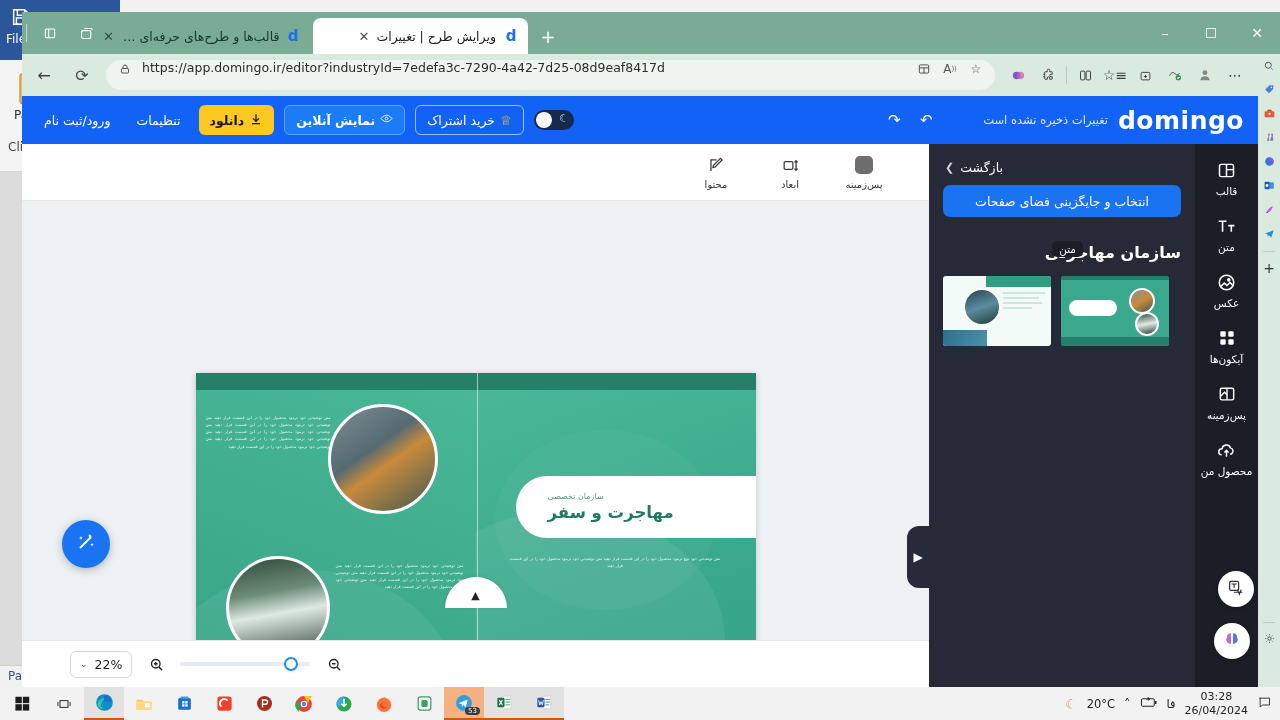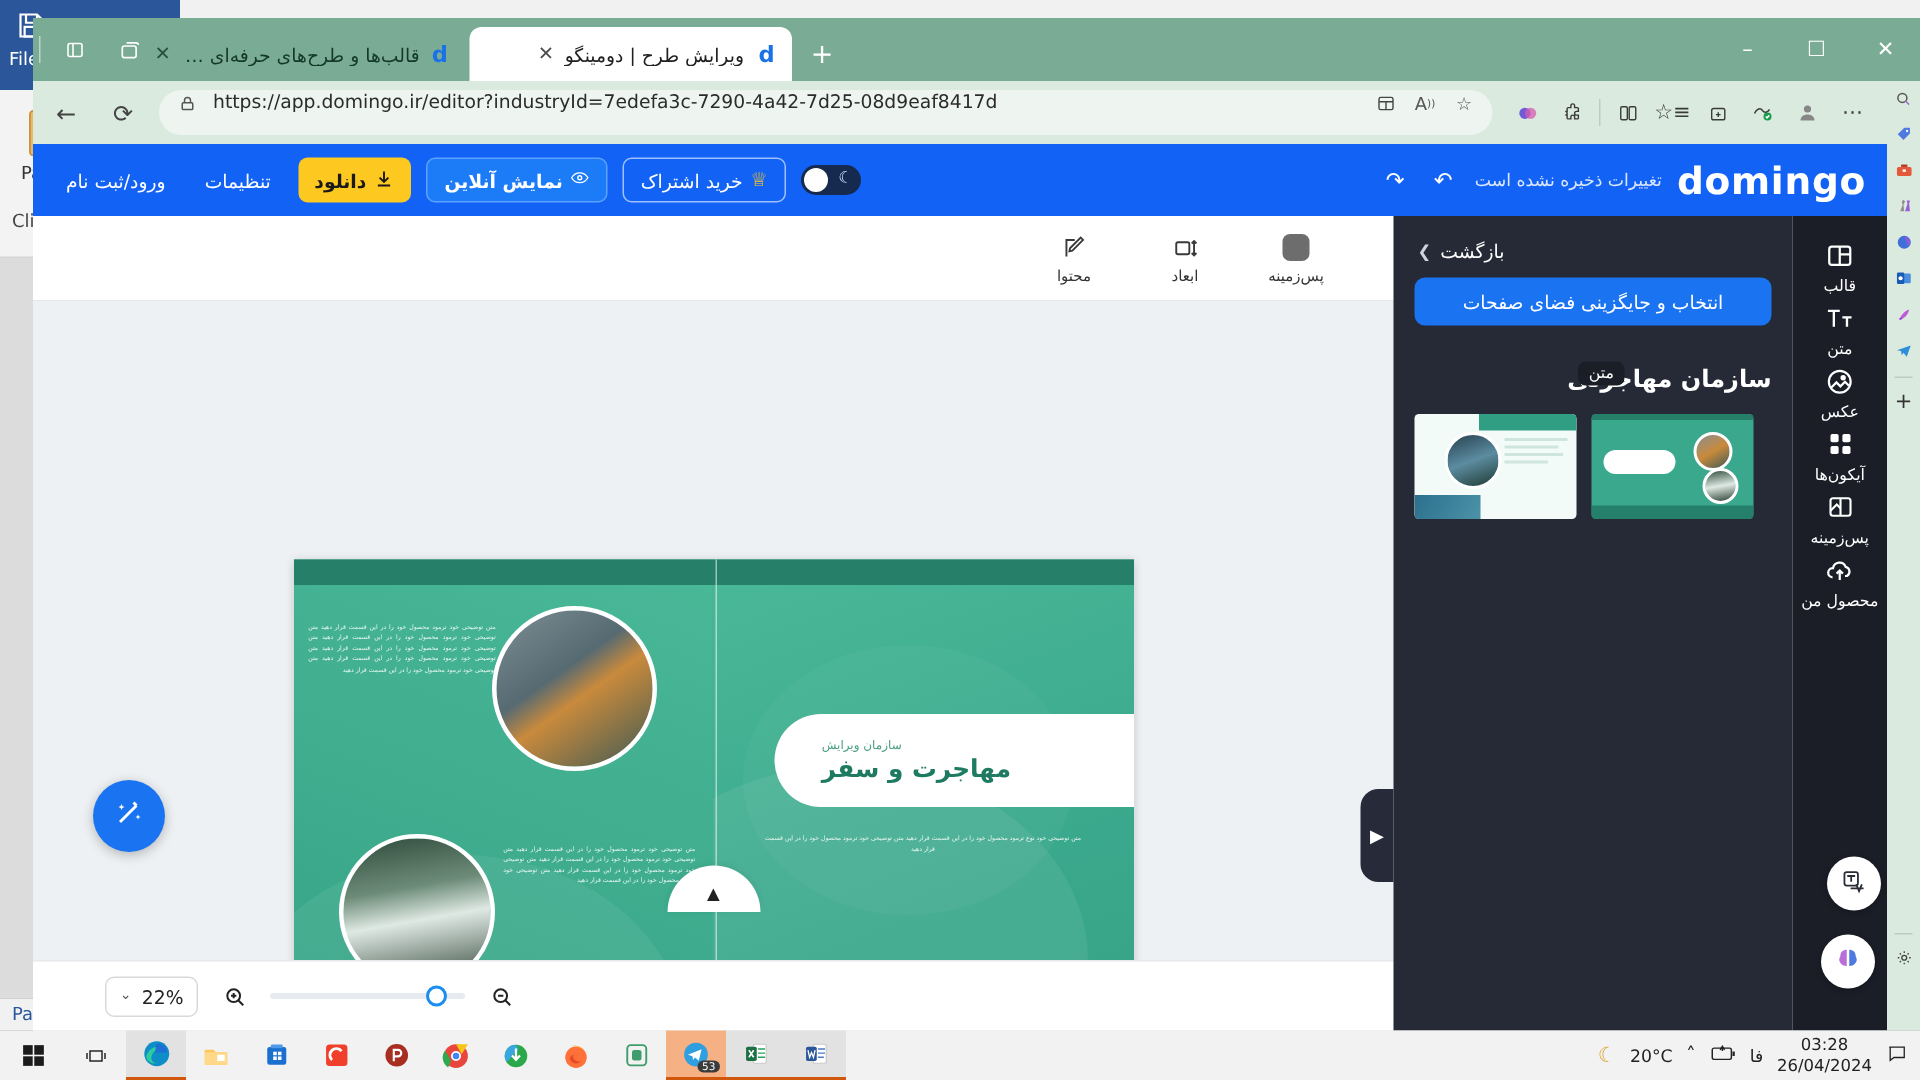--- a/index.html
+++ b/index.html
@@ -47,21 +47,21 @@
   .urlbox { flex: 1; height: 30px; margin: 0 8px; background: #eef5f0; border-radius: 15px; display: flex; align-items: flex-start; padding: 0 10px; gap: 8px; }
   .url-text { font-size: 12.5px; color: #2b2b2b; flex: 1; white-space: nowrap; overflow: hidden; }
   .url-icon { width: 18px; height: 18px; display: flex; align-items: center; justify-content: center; color: #555; font-size: 12px; }
   .tb-icon { width: 30px; height: 30px; display: flex; align-items: center; justify-content: center; font-size: 14px; color: #3a3a3a; }
   .tb-sep { width: 1px; height: 18px; background: #b9cfc0; margin: 0 3px; }
 
   
   .app { position: absolute; left: 0; top: 84px; right: 22px; height: 591px; background: #fff; direction: rtl; }
   .appbar { position: absolute; left: 0; right: 0; top: 0; height: 48px; background: #1263f5; display: flex; align-items: center; padding: 0 14px; gap: 10px; }
   .logo { font-size: 25px; font-weight: 700; color: #fff; letter-spacing: .5px; font-family: "DejaVu Sans", sans-serif; }
-  .unsaved { font-size: 11.5px; color: #dbe6ff; }
+  .unsaved { font-size: 11.5px; color: #dbe6ff; margin-left: 36px; }
   .hist-btn { width: 22px; height: 22px; display: flex; align-items: center; justify-content: center; color: #fff; font-size: 15px; }
   .appbar-spacer { flex: 1; }
   .ab-link { color: #fff; font-size: 12.5px; padding: 0 8px; }
   .ab-download { background: #fdc820; color: #1a1a1a; border-radius: 6px; height: 30px; display: flex; align-items: center; gap: 5px; padding: 0 11px; font-size: 12.5px; font-weight: bold; }
   .ab-preview { background: #1c7cf7; border: 1px solid #5ea2ff; color: #fff; border-radius: 6px; height: 30px; display: flex; align-items: center; gap: 5px; padding: 0 11px; font-size: 12.5px; font-weight: bold; }
   .ab-sub { background: transparent; border: 1px solid #9dc0ff; color: #fff; border-radius: 6px; height: 30px; display: flex; align-items: center; gap: 5px; padding: 0 11px; font-size: 12.5px; }
   .crown { color: #fdc820; font-size: 13px; }
   .theme-toggle { width: 40px; height: 20px; border-radius: 12px; background: #16294f; position: relative; }
   .theme-knob { position: absolute; left: 2px; top: 2px; width: 16px; height: 16px; border-radius: 50%; background: #fff; }
   .theme-moon { position: absolute; right: 5px; top: 2px; font-size: 11px; color: #cfe0ff; }
@@ -122,21 +122,21 @@
   .t1-lines { position: absolute; right: 6px; top: 16px; width: 42px; }
   .t1-line { height: 2px; background: #cfe6dd; margin-bottom: 3px; }
   .t1-foot { position: absolute; left: 0; bottom: 0; width: 44px; height: 16px; background: linear-gradient(120deg,#2b6f8e,#4c93a8); }
   .t2-card { position: absolute; left: 8px; top: 24px; width: 48px; height: 16px; background: #fff; border-radius: 9px; }
   .t2-c1 { position: absolute; right: 14px; top: 12px; width: 26px; height: 26px; border-radius: 50%; background: linear-gradient(150deg,#8a8f94,#c98a3c,#3d5a55); border: 2px solid #fff; }
   .t2-c2 { position: absolute; right: 10px; bottom: 10px; width: 24px; height: 24px; border-radius: 50%; background: linear-gradient(170deg,#33503f,#dfe9e4,#2b3f33); border: 2px solid #fff; }
   .t2-top { position: absolute; left: 0; right: 0; top: 0; height: 4px; background: #268069; }
   .t2-bot { position: absolute; left: 0; right: 0; bottom: 0; height: 9px; background: #24806a; }
 
   
-  .rail { position: absolute; right: 0; top: 0; width: 63px; bottom: 0; background: #1b1e27; display: flex; flex-direction: column; align-items: center; padding-top: 14px; gap: 3px; text-align: right; }
+  .rail { position: absolute; right: 0; top: 0; width: 63px; bottom: 0; background: #1b1e27; display: flex; flex-direction: column; align-items: center; padding-top: 14px; gap: 17px; text-align: right; }
   .rail-item { width: 56px; display: flex; flex-direction: column; align-items: center; gap: 3px; }
   .rail-ico { height: 24px; display: flex; align-items: center; justify-content: center; color: #fff; }
   .rail-lbl { font-size: 10.5px; color: #fff; }
   .rail-float { position: absolute; right: 4px; bottom: 80px; width: 36px; height: 36px; border-radius: 50%; background: #fff; display: flex; align-items: center; justify-content: center; box-shadow: 0 1px 4px rgba(0,0,0,.3); }
   .rail-float2 { position: absolute; right: 8px; bottom: 28px; width: 36px; height: 36px; border-radius: 50%; background: #fff; display: flex; align-items: center; justify-content: center; font-size: 17px; box-shadow: 0 1px 4px rgba(0,0,0,.3); }
 
   
   .edge-rail { position: absolute; right: 0; top: 42px; width: 22px; bottom: 0; background: #dbeadf; display: flex; flex-direction: column; align-items: center; padding-top: 6px; gap: 9px; }
   .er-ico { font-size: 11px; line-height: 1; }
   .er-div { width: 12px; height: 1px; background: #b8cfbf; }
@@ -207,21 +207,21 @@
       </div>
 
       <div class="tabs" style="left:72px;">
         <div class="tab inactive" style="width:215px;direction:rtl;">
           <span class="tab-fav">d</span>
           <span class="tab-title">قالب‌ها و طرح‌های حرفه‌ای و رایگان</span>
           <span class="tab-x">✕</span>
         </div>
         <div class="tab active" style="width:215px;direction:rtl;margin-left:4px;">
           <span class="tab-fav">d</span>
-          <span class="tab-title">ویرایش طرح | دومینگو</span>
+          <span class="tab-title">ویرایش طرح | تغییرات</span>
           <span class="tab-x">✕</span>
         </div>
         <div class="newtab">+</div>
       </div>
 
       <div class="win-ctrl win-min">–</div>
       <div class="win-ctrl win-max">☐</div>
       <div class="win-ctrl win-close">✕</div>
     </div>
 
@@ -423,21 +423,21 @@
 
         <div class="canvas-area">
           <div class="page-wrap">
             <div class="page">
               <div class="page-top-band"></div>
 
               <div class="panel-right">
                 <div class="swoosh" style="left:-70px;top:120px;width:320px;height:260px;"></div>
                 <div class="swoosh" style="left:20px;top:40px;width:220px;height:180px;opacity:.5;"></div>
                 <div class="white-card">
-                  <div class="wc-sub">سازمان ویرایش</div>
+                  <div class="wc-sub">سازمان تخصصی</div>
                   <div class="wc-title">مهاجرت و سفر</div>
                 </div>
                 <div class="lorem" style="position:absolute;left:34px;right:34px;top:165px;">متن توضیحی خود نوع ترمود محصول خود را در این قسمت قرار دهید متن توضیحی خود ترمود محصول خود را در این قسمت قرار دهید</div>
                 <div class="lorem bot-text" style="padding:0 26px;"></div>
               </div>
 
               <div class="panel-left">
                 <div class="swoosh" style="left:-40px;top:180px;width:300px;height:240px;"></div>
                 <div class="circ ph-bag" style="left:132px;top:14px;width:110px;height:110px;"></div>
                 <div class="lorem" style="position:absolute;left:10px;width:125px;top:24px;text-align:justify;">متن توضیحی خود ترمود محصول خود را در این قسمت قرار دهید متن توضیحی خود ترمود محصول خود را در این قسمت قرار دهید متن توضیحی خود ترمود محصول خود را در این قسمت قرار دهید متن توضیحی خود ترمود محصول خود را در این قسمت قرار دهید متن توضیحی خود ترمود محصول خود را در این قسمت قرار دهید</div>

